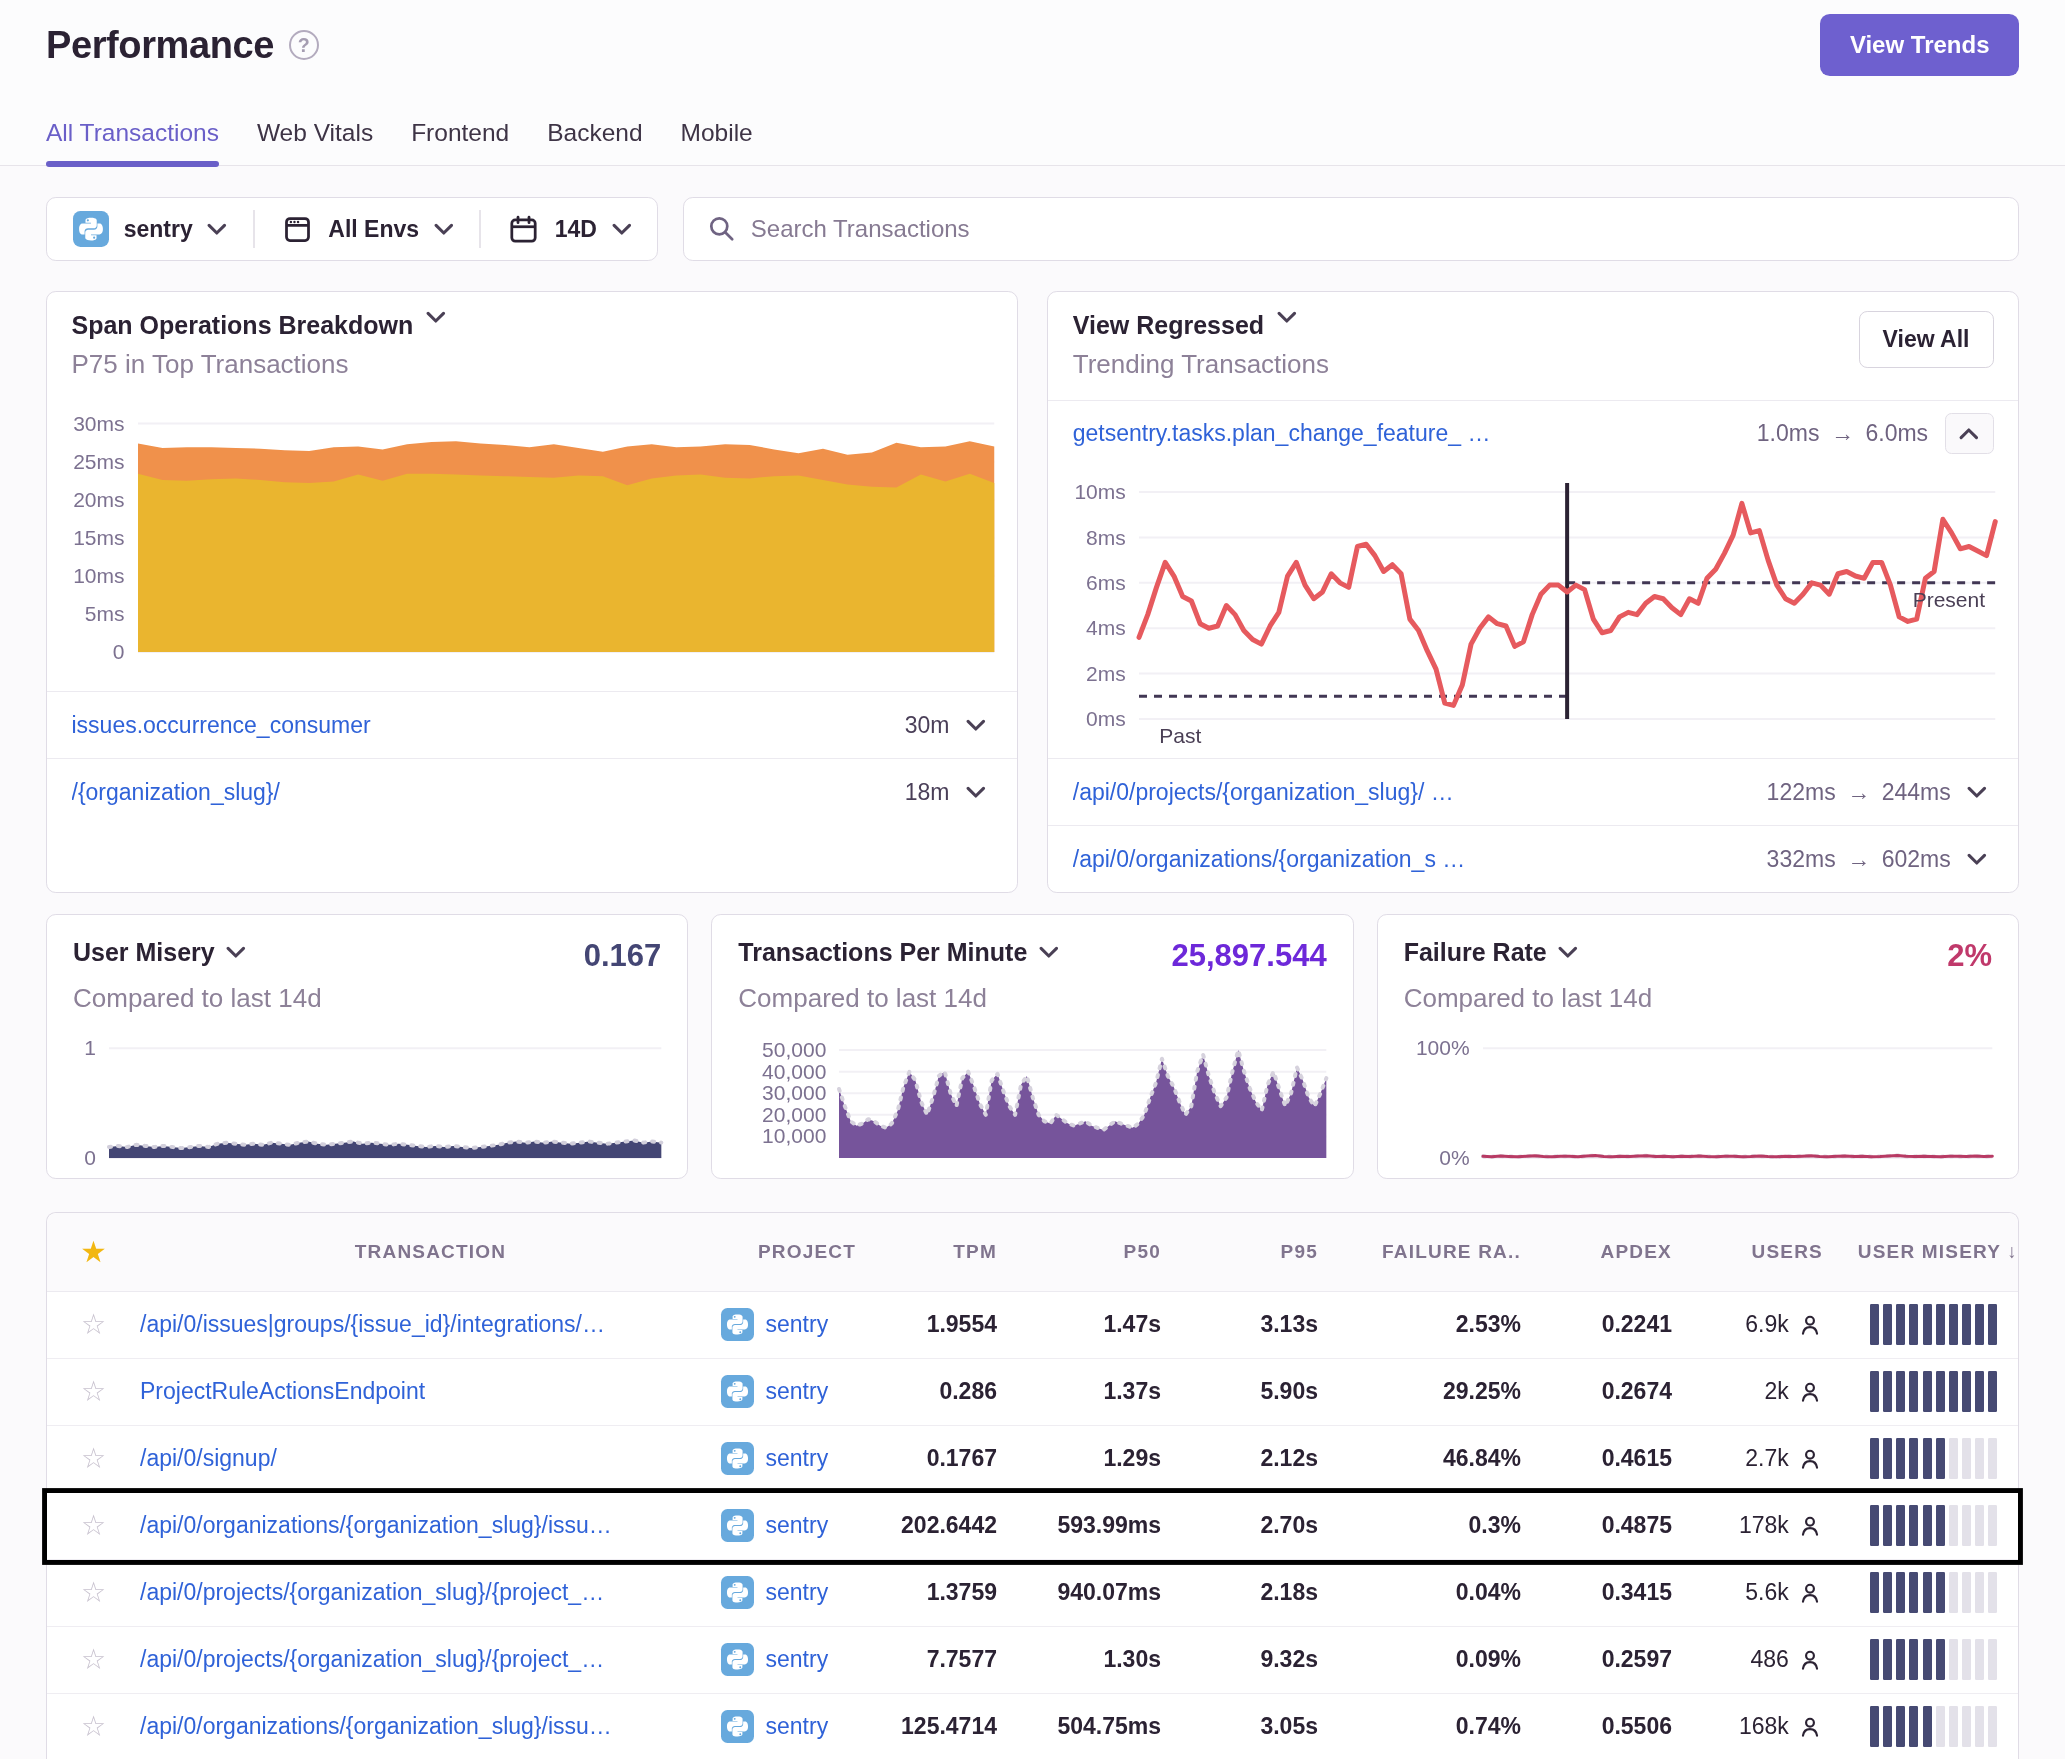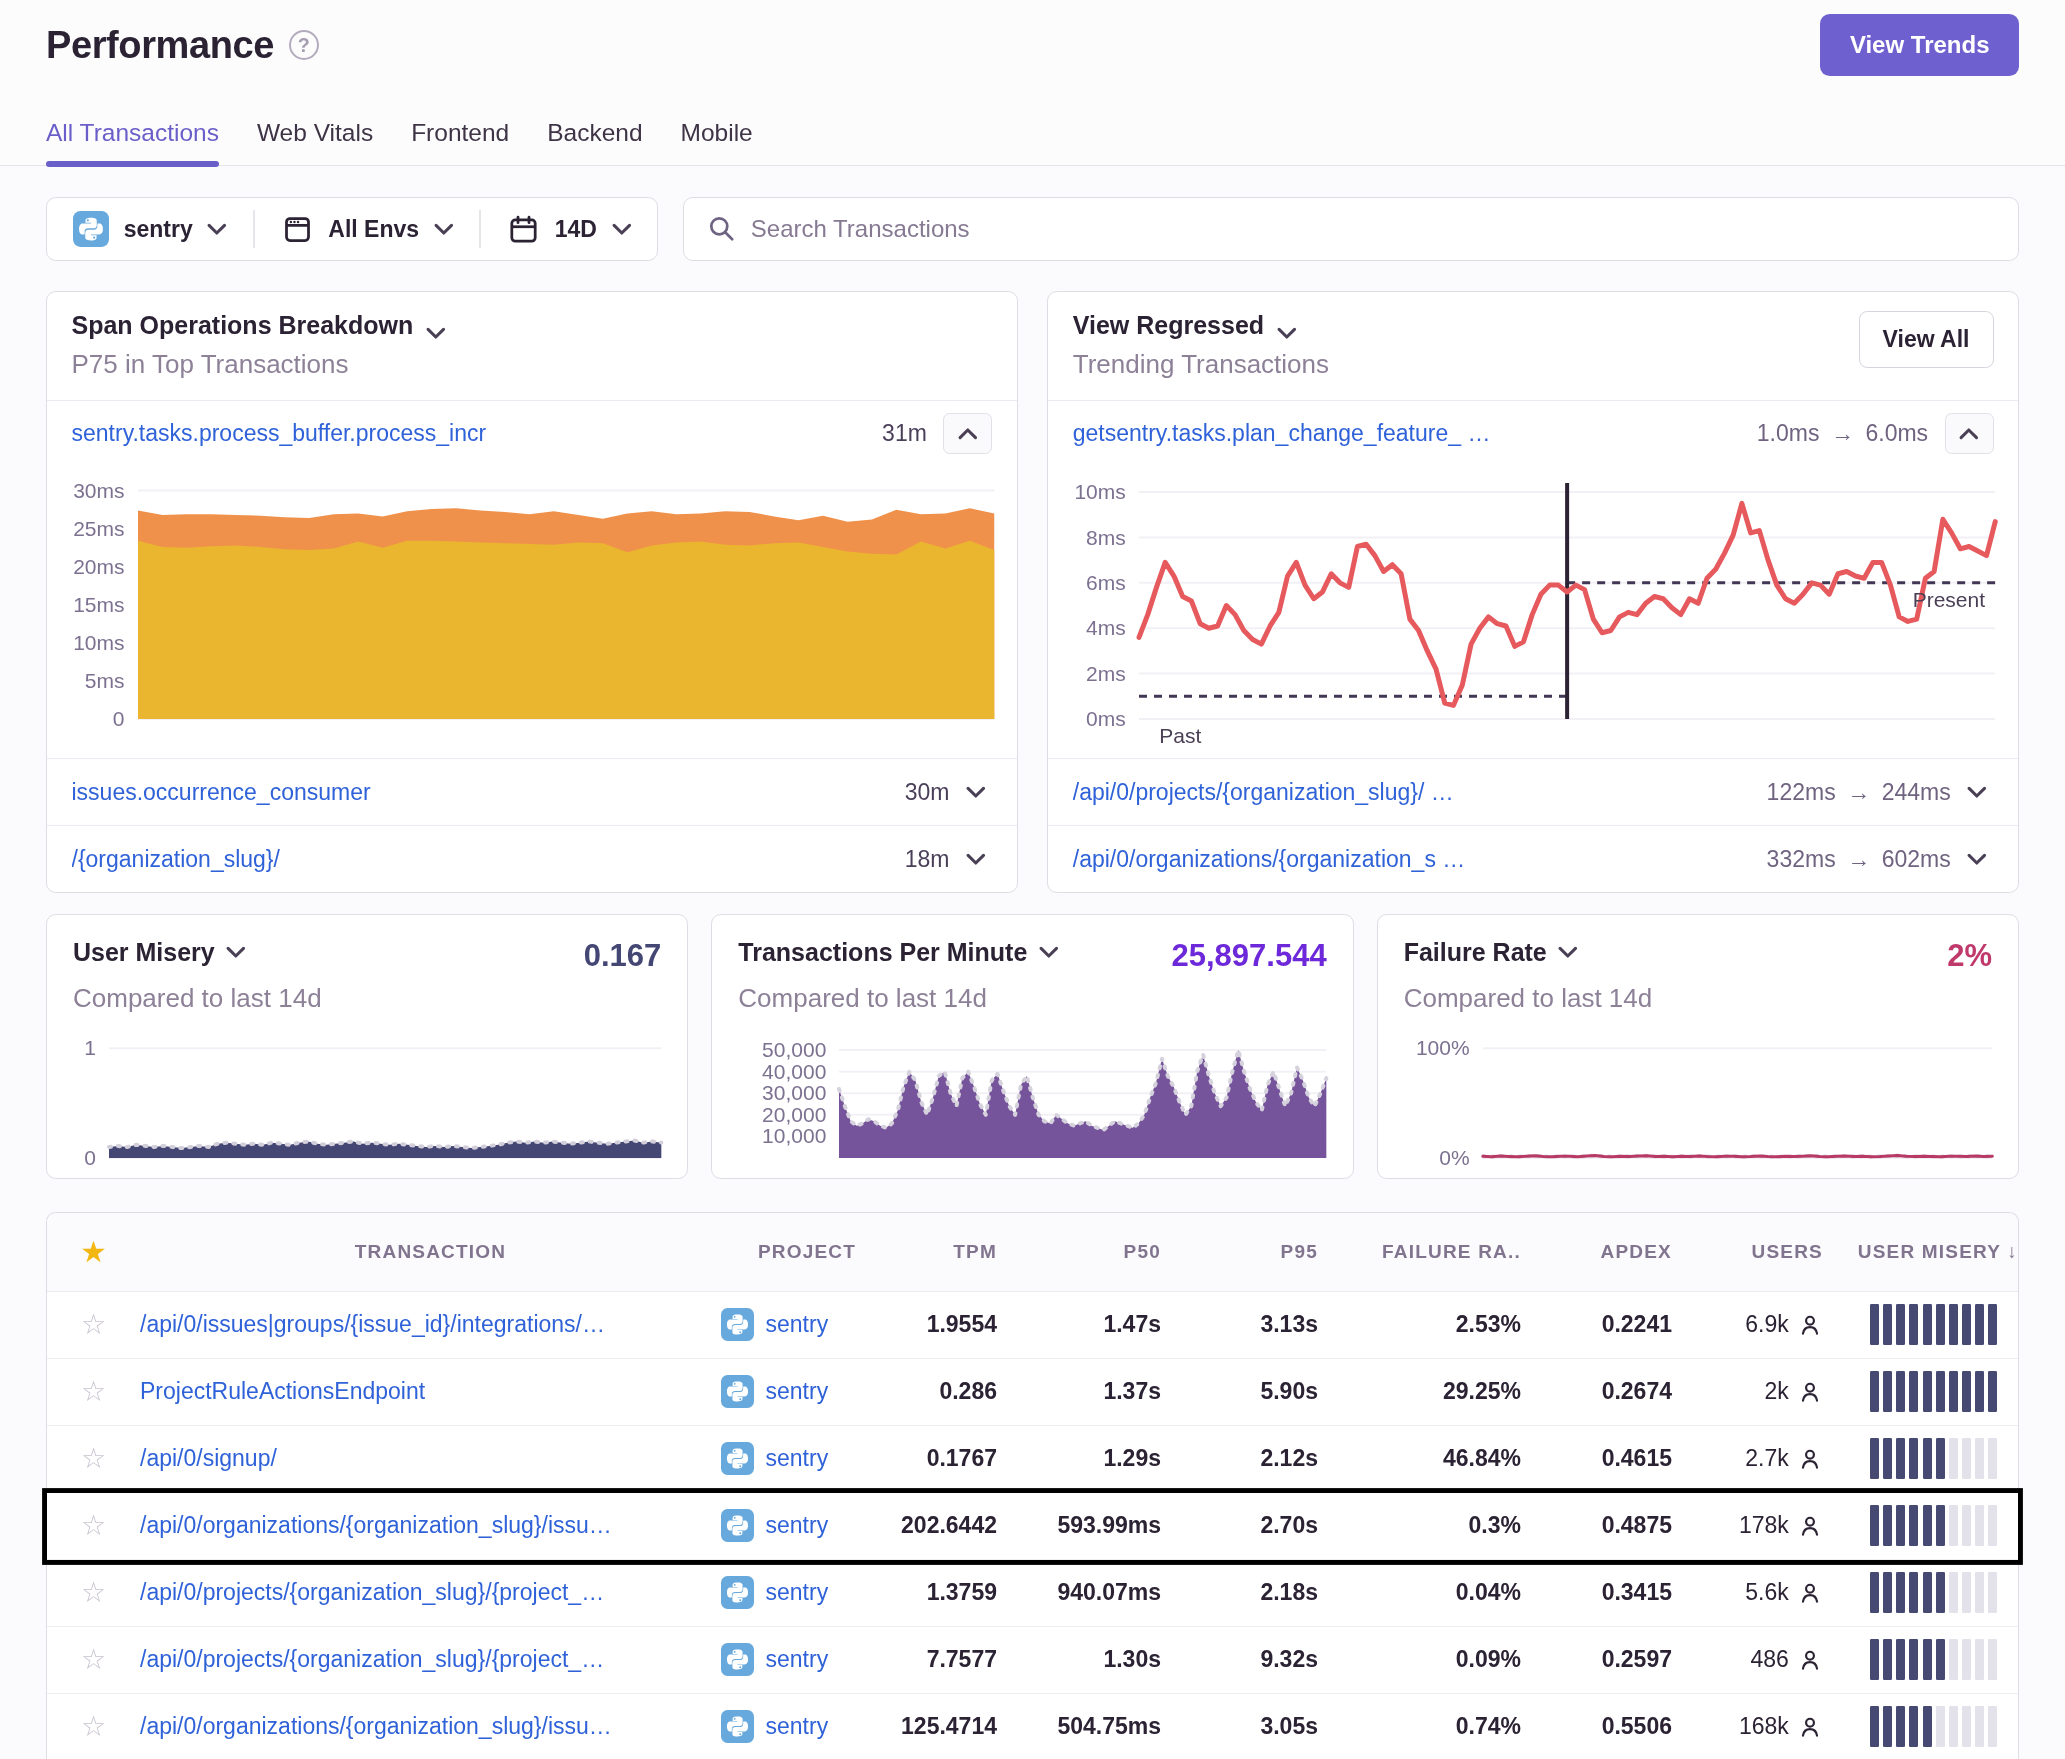--- a/index.html
+++ b/index.html
@@ -30,21 +30,21 @@
   .py{width:36px;height:36px;border-radius:7.4px;background:#67a9dd;display:flex;align-items:center;justify-content:center;flex:none;}
   .py svg{width:26px;height:26px;}
   .search{flex:1;display:flex;align-items:center;background:#fff;border:1.6px solid #e0dce6;border-radius:9.8px;height:64px;padding:0 23px;gap:14.7px;}
   .search svg{width:29.5px;height:29.5px;color:#6f6382;flex:none;}
   .search input{border:none;outline:none;font-size:24px;flex:1;color:#2b2233;background:transparent;font-family:inherit;}
   .search input::placeholder{color:#867a92;}
   
   .panels{display:flex;gap:29.5px;margin-top:29.5px;}
   .panel{flex:1;background:#fff;border:1.6px solid #e0dce6;border-radius:9.8px;overflow:hidden;min-width:0;}
   .phead{padding:19.6px 24.5px;display:flex;align-items:flex-start;}
-  .phead h2{font-size:25px;font-weight:700;display:flex;align-items:flex-end;gap:13px;color:#2b2233;}
+  .phead h2{font-size:25px;font-weight:700;display:flex;align-items:flex-start;gap:13px;color:#2b2233;}
   .psub{font-size:26px;color:#8d8198;margin-top:9px;}
   .btn-secondary{margin-left:auto;background:#fff;border:1.6px solid #d8d4de;border-radius:8.2px;font-size:23px;
         font-weight:700;padding:14px 23px;color:#2b2233;cursor:pointer;font-family:inherit;}
   .prow{display:flex;align-items:center;padding:0 24.5px;height:67px;font-size:23px;border-top:1.6px solid #eceaf0;}
   .prow a{color:#2f62d8;white-space:nowrap;overflow:hidden;text-overflow:ellipsis;max-width:62%;}
   .prow .val{margin-left:auto;display:flex;align-items:center;gap:11.5px;color:#4a3f58;white-space:nowrap;}
   .prow .val .gray{color:#6f6380;}
   .arrow{color:#6f6380;}
   .toggle{width:49px;height:41px;border:1.6px solid #e2dfe7;background:#faf9fb;border-radius:6.5px;
         display:flex;align-items:center;justify-content:center;color:#4a4055;margin-left:16.4px;cursor:pointer;flex:none;}
@@ -165,31 +165,20 @@
           <div>
             <h2>
                 <span>Span Operations Breakdown</span>
               <svg class="cv" viewBox="0 0 14 9">
                   <path d="M1.5 1.5L7 7l5.5-5.5" fill="none" stroke="currentColor" stroke-width="2.2" stroke-linecap="round" stroke-linejoin="round"></path>
                 </svg>
             </h2>
             <div class="psub">P75 in Top Transactions</div>
           </div>
         </div>
-        <div id="span-row-first">
-            <div class="prow">
-              <a href="#" class="tlink">sentry.tasks.process_buffer.process_incr</a>
-              <span class="val">31m</span>
-              <span class="toggle">
-                <svg class="cv up" viewBox="0 0 14 9">
-                  <path d="M1.5 1.5L7 7l5.5-5.5" fill="none" stroke="currentColor" stroke-width="2.2" stroke-linecap="round" stroke-linejoin="round"></path>
-                </svg>
-              </span>
-            </div>
-          </div>
         <div class="chart-row">
           <div class="y-axis aw96">
               <span style="top: 3.22581%;">30ms</span>
               <span style="top: 19.3548%;">25ms</span>
               <span style="top: 35.4839%;">20ms</span>
               <span style="top: 51.6129%;">15ms</span>
               <span style="top: 67.7419%;">10ms</span>
               <span style="top: 83.871%;">5ms</span>
               <span style="top: 100%;">0</span>
             </div>

